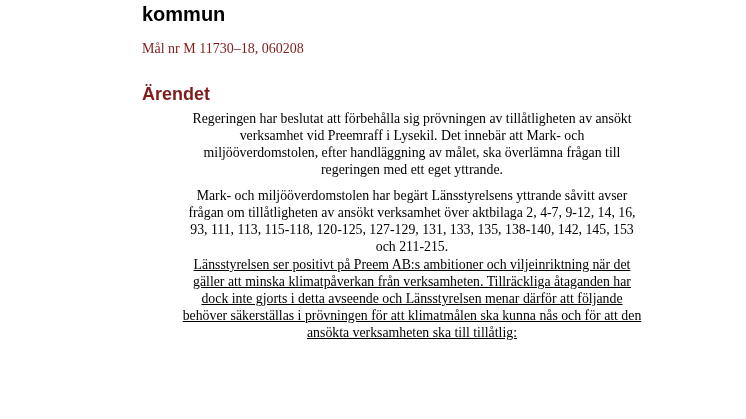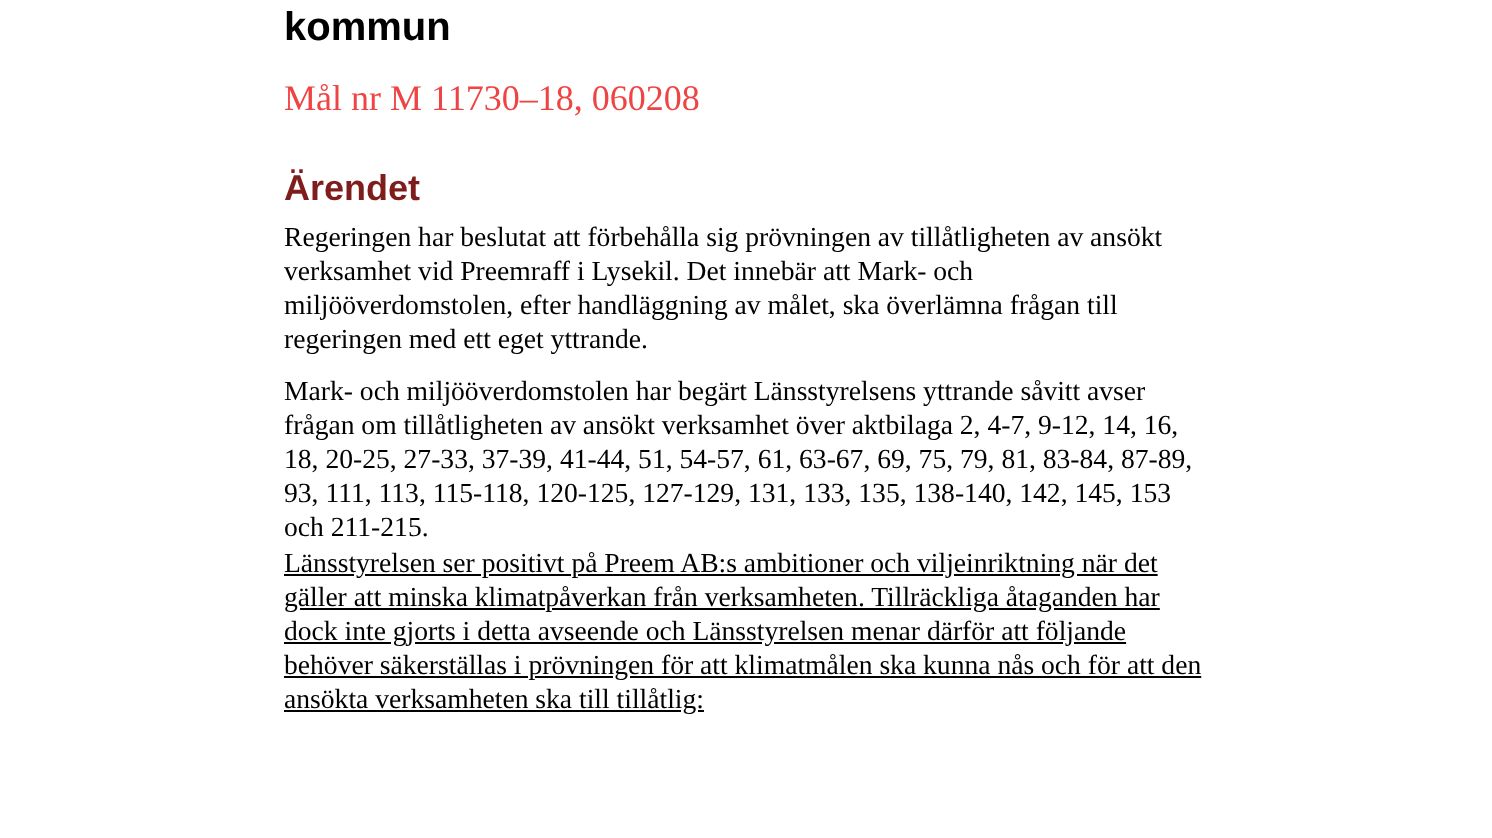--- a/index.html
+++ b/index.html
@@ -23,24 +23,24 @@
   .doc-title {
     font-family: Liberation Sans, sans-serif;
     font-weight: 700;
     font-size: 20px;
     line-height: 24px;
     margin: 2px 0 0 0;
     color: #000000;
   }
   .case-ref {
     font-family: "Liberation Serif", "DejaVu Serif", serif;
-    font-size: 18px;
+    font-size: 14px;
     line-height: 16px;
     margin: 15px 0 0 0;
-    color: #ef4444;
+    color: #7f1d1d;
   }
   .section-heading {
     font-family: "Liberation Sans", "DejaVu Sans", sans-serif;
     font-weight: 700;
     font-size: 18px;
     line-height: 22px;
     margin: 26px 0 0 0;
     color: #7f1d1d;
   }
   .section-heading.second {
@@ -50,21 +50,21 @@
     font-family: "Liberation Serif", "DejaVu Serif", serif;
     font-size: 13.8px;
     line-height: 17px;
     margin: 0;
     color: #000000;
     white-space: nowrap;
   }
   .para.first-after-heading { margin-top: 5px; }
   .para.follow { margin-top: 9px; }
   .para.after-second-heading { margin-top: 1px; text-decoration: underline; }
-  .text-line { display: block; }
+  .text-line { display: block; text-align: center; }
 </style>
 </head>
 <body>
 
 <div class="page">
 
   <h1 class="doc-title">kommun</h1>
 
   <div class="case-ref">Mål nr M 11730–18, 060208</div>
 
@@ -73,21 +73,20 @@
   <p class="para first-after-heading">
     <span class="text-line">Regeringen har beslutat att förbehålla sig prövningen av tillåtligheten av ansökt</span>
     <span class="text-line">verksamhet vid Preemraff i Lysekil. Det innebär att Mark- och</span>
     <span class="text-line">miljööverdomstolen, efter handläggning av målet, ska överlämna frågan till</span>
     <span class="text-line">regeringen med ett eget yttrande.</span>
   </p>
 
   <p class="para follow">
     <span class="text-line">Mark- och miljööverdomstolen har begärt Länsstyrelsens yttrande såvitt avser</span>
     <span class="text-line">frågan om tillåtligheten av ansökt verksamhet över aktbilaga 2, 4-7, 9-12, 14, 16,</span>
-    <span class="text-line">18, 20-25, 27-33, 37-39, 41-44, 51, 54-57, 61, 63-67, 69, 75, 79, 81, 83-84, 87-89,</span>
     <span class="text-line">93, 111, 113, 115-118, 120-125, 127-129, 131, 133, 135, 138-140, 142, 145, 153</span>
     <span class="text-line">och 211-215.</span>
   </p>
 
 
   <p class="para after-second-heading">
     <span class="text-line">Länsstyrelsen ser positivt på Preem AB:s ambitioner och viljeinriktning när det</span>
     <span class="text-line">gäller att minska klimatpåverkan från verksamheten. Tillräckliga åtaganden har</span>
     <span class="text-line">dock inte gjorts i detta avseende och Länsstyrelsen menar därför att följande</span>
     <span class="text-line">behöver säkerställas i prövningen för att klimatmålen ska kunna nås och för att den</span>

